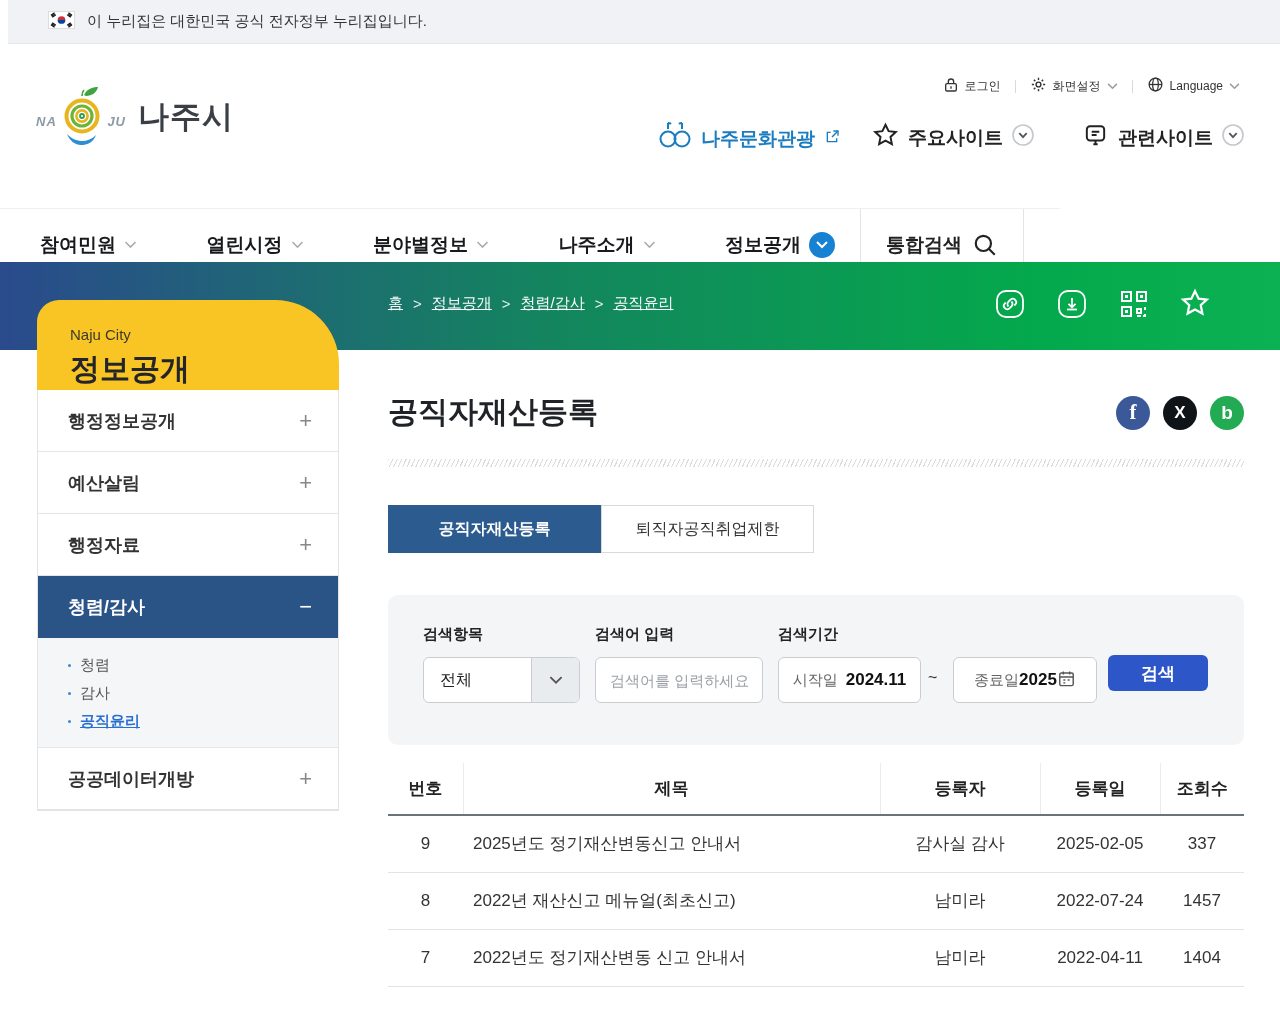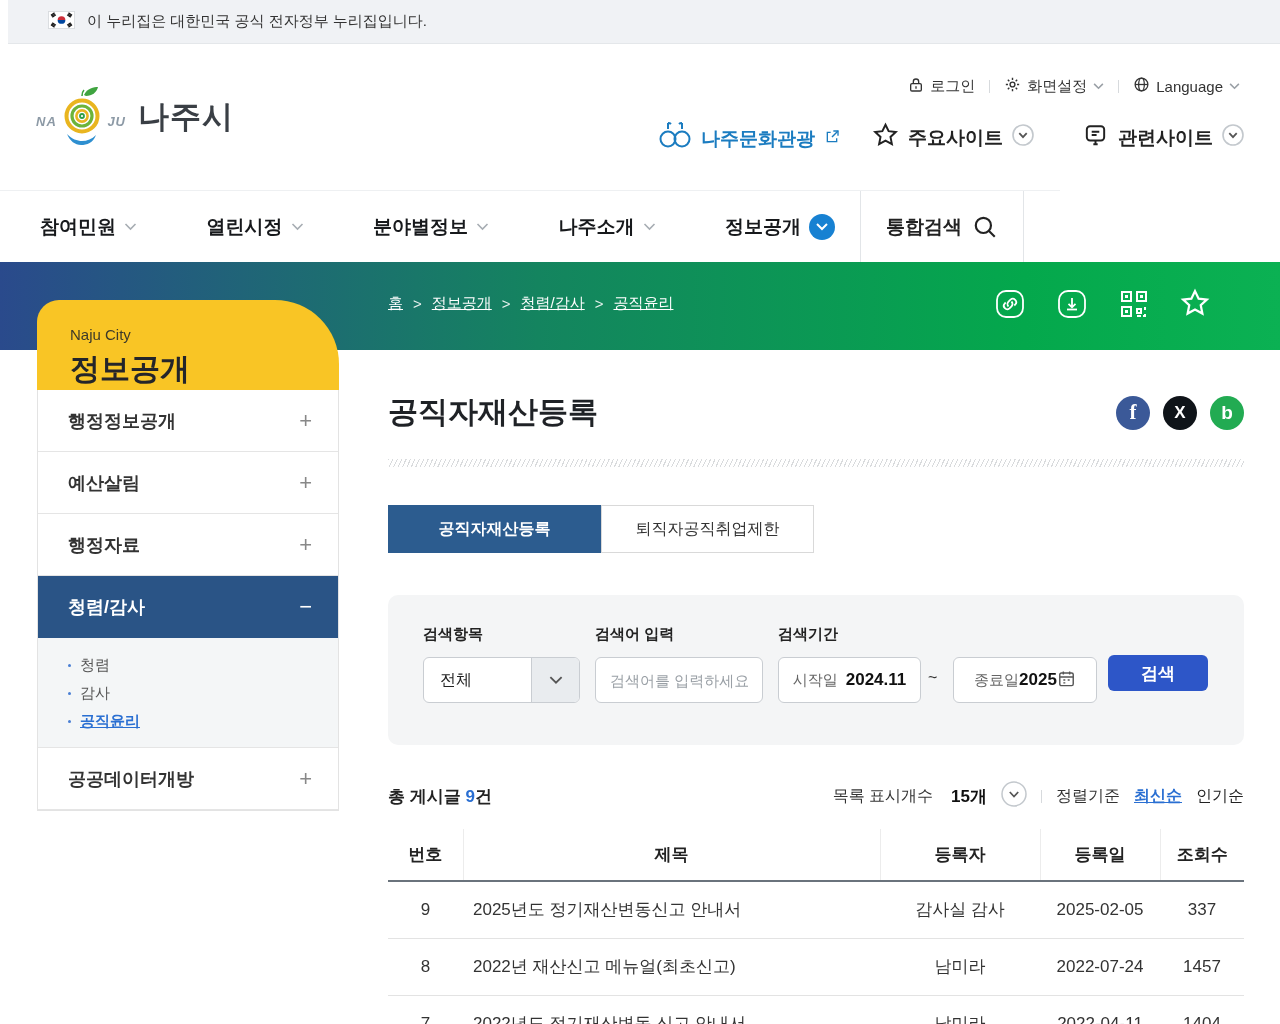--- a/index.html
+++ b/index.html
@@ -14,31 +14,31 @@
 
   
   .site-header { position:absolute; left:0; top:44px; width:1280px; height:146px; background:#fff; }
   .logo { position:absolute; left:36px; top:40px; display:flex; align-items:center; gap:10px; cursor:pointer; }
   .emblem { position:relative; width:92px; height:66px; }
   .emblem svg { position:absolute; left:18px; top:0; }
   .emblem .na, .emblem .ju { position:absolute; top:30px; font-style:italic; font-size:13px; font-weight:700; color:#8d9aa6; letter-spacing:1px; }
   .emblem .na { left:0; } .emblem .ju { right:2px; }
   .logo-title { font-size:31px; font-weight:800; color:#3a3f45; letter-spacing:1px; }
 
-  .util { position:absolute; right:40px; top:32px; display:flex; align-items:center; gap:14px; font-size:15px; color:#333; }
+  .util { position:absolute; right:40px; top:32px; display:flex; align-items:center; gap:14px; font-size:12px; color:#333; }
   .util .item { display:flex; align-items:center; gap:6px; cursor:pointer; }
   .vsep { width:1px; height:13px; background:#d7dadd; display:inline-block; }
 
   .quick { position:absolute; display:flex; align-items:center; gap:9px; cursor:pointer; }
   .quick.culture { left:658px; top:76px; color:#1b7cc0; font-size:19px; font-weight:700; }
   .quick.major   { left:872px; top:78px; font-size:19px; font-weight:700; color:#222; }
   .quick.related { left:1082px; top:78px; font-size:19px; font-weight:700; color:#222; }
 
   
-  .gnb { position:absolute; left:0; top:190px; width:1060px; height:72px; background:#fff; border-top:1px solid #eef0f2; }
+  .gnb { position:absolute; left:0; top:208px; width:1060px; height:72px; background:#fff; border-top:1px solid #eef0f2; }
   .gnb-items { position:absolute; left:40px; top:0; width:795px; height:72px; display:flex; justify-content:space-between; align-items:center; }
   .gnb-item { display:flex; align-items:center; gap:8px; font-size:19px; font-weight:700; color:#17191c; cursor:pointer; }
   .chev-circle { width:26px; height:26px; border-radius:50%; background:#1781d2; display:flex; align-items:center; justify-content:center; }
   .gnb-search { position:absolute; right:36px; top:0; width:164px; height:72px; border-left:1px solid #e2e5e8; border-right:1px solid #e2e5e8;
     display:flex; align-items:center; justify-content:center; gap:10px; font-size:19px; font-weight:700; cursor:pointer; }
 
   
   .band { position:absolute; left:0; top:262px; width:1280px; height:88px;
     background:linear-gradient(90deg,#2a4a8c 0%,#14845f 42%,#04a84c 80%,#0bb153 100%); }
   .crumbs { position:absolute; left:388px; top:32px; display:flex; align-items:center; gap:10px; font-size:15px; color:#fff; }
@@ -438,39 +438,20 @@
             <rect x="3.5" y="5" width="17" height="16" rx="2"></rect>
               <path d="M3.5 10h17M8 3v4M16 3v4"></path>
               <path d="M8 14h2.5M13.5 14h2.5M8 17.5h2.5"></path>
           </svg>
         </span>
       </div>
 
       <button class="sbtn">검색</button>
     </div>
 
-    <div class="list-bar">
-      <div class="total">
-        <span>총 게시글 </span><span class="num">9</span><span>건</span>
-      </div>
-      <div class="list-right">
-        <span class="lr-label">목록 표시개수</span>
-        <span class="lr-count">15개</span>
-        <span>
-          <svg width="26" height="26" viewBox="0 0 26 26">
-              <circle cx="13" cy="13" r="12" fill="#fff" stroke="#c3c8cd" stroke-width="1.5"></circle>
-              <path d="M8.8 11l4.2 4.6 4.2-4.6" fill="none" stroke="#555" stroke-width="1.7"></path>
-            </svg>
-        </span>
-        <span class="vsep"></span>
-        <span class="lr-label">정렬기준</span>
-        <span class="sort-link active">최신순</span>
-        <span class="sort-link plain">인기순</span>
-      </div>
-    </div>
 
     <table class="board">
       <colgroup>
         <col class="col-no">
           <col class="col-title">
           <col class="col-auth">
           <col class="col-date">
           <col class="col-view">
       </colgroup>
       <thead>

